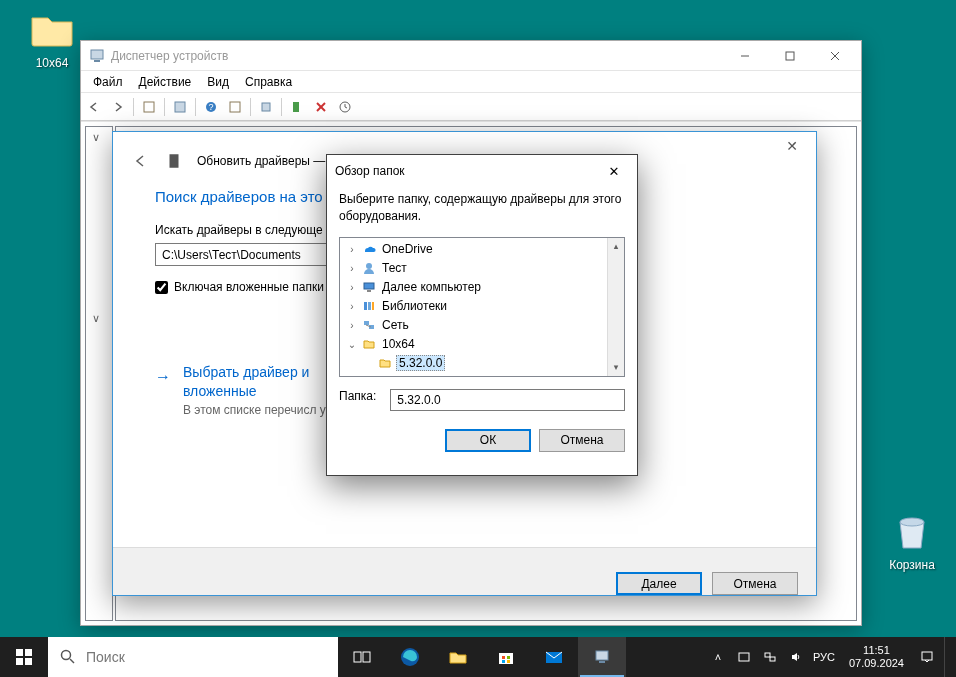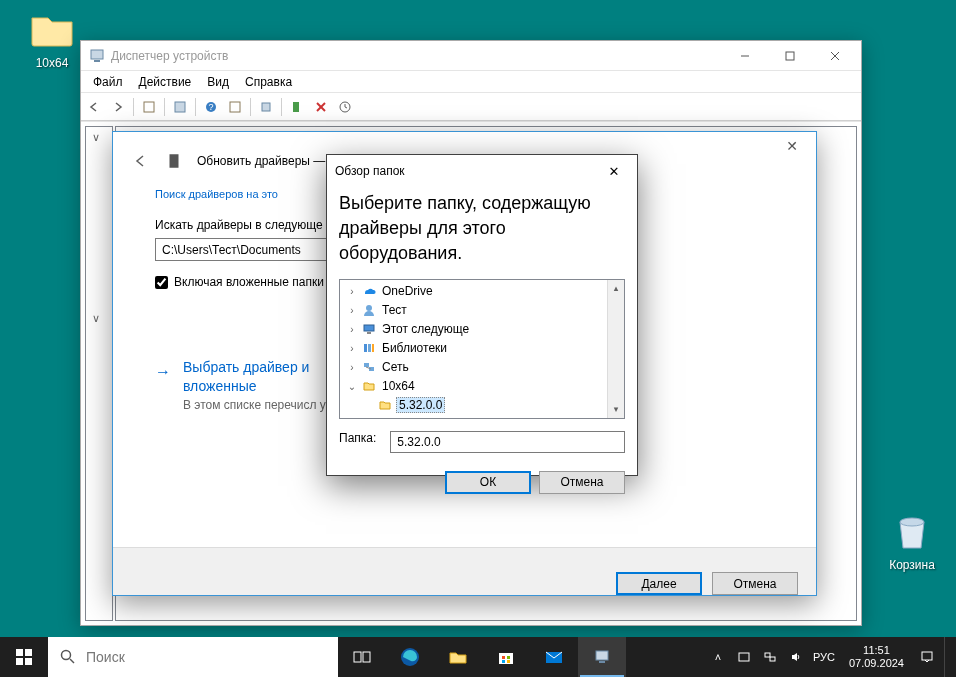--- a/index.html
+++ b/index.html
@@ -28,39 +28,39 @@
 .tree-chevron { font-size: 11px; color: #666; padding: 4px 6px; }
 
 
 .wizard { position: absolute; left: 112px; top: 131px; width: 705px; height: 465px; background: #fff; border: 1px solid #3a94d6; box-shadow: 0 8px 28px rgba(0,0,0,0.4); }
 .wizard-close { position: absolute; right: 6px; top: 3px; width: 36px; height: 22px; display: flex; align-items: center; justify-content: center; color: #555; font-size: 14px; }
 .wizard-header { padding: 18px 16px 10px; display: flex; align-items: center; gap: 14px; }
 .wizard-back { width: 22px; height: 22px; display: flex; align-items: center; justify-content: center; }
 .wizard-icon { width: 18px; height: 18px; }
 .wizard-title { font-size: 12px; }
 .wizard-body { padding: 6px 42px 0; }
-.wizard-heading { color: #0066cc; font-size: 11px; margin-bottom: 18px; }
+.wizard-heading { color: #0066cc; font-size: 15px; margin-bottom: 18px; }
 .wizard-label { font-size: 12px; margin-bottom: 6px; }
 .wizard-input { width: 480px; height: 23px; border: 1px solid #7a7a7a; padding: 2px 6px; font-size: 12px; margin-bottom: 14px; }
 .wizard-check { display: flex; align-items: center; gap: 6px; font-size: 12px; }
 .wizard-check input { width: 13px; height: 13px; accent-color: #000; }
 .wizard-link { display: flex; gap: 12px; margin-top: 70px; cursor: pointer; }
 .wizard-link .arrow { color: #0066cc; font-size: 16px; margin-top: 2px; }
 .wizard-link-title { color: #0066cc; font-size: 14px; margin-bottom: 3px; }
 .wizard-link-desc { color: #666; font-size: 12px; max-width: 440px; line-height: 1.35; }
 .wizard-footer { position: absolute; bottom: 0; left: 0; right: 0; height: 48px; background: #f0f0f0; border-top: 1px solid #dcdcdc; display: flex; align-items: flex-end; justify-content: flex-end; gap: 10px; padding: 0 18px; }
 .win-button { min-width: 86px; height: 23px; background: #e1e1e1; border: 1px solid #999; font-size: 12px; padding: 0 12px; cursor: pointer; }
 .win-button.primary { border: 2px solid #0078d7; }
 
 
 .browse { position: absolute; left: 326px; top: 154px; width: 312px; height: 322px; background: #fff; border: 1px solid #404040; box-shadow: 0 10px 32px rgba(0,0,0,0.5); }
 .browse-titlebar { height: 30px; display: flex; align-items: center; padding: 16px 8px; }
 .browse-titlebar span { flex: 1; font-size: 12px; }
 .browse-close { width: 30px; height: 24px; display: flex; align-items: center; justify-content: center; font-size: 13px; }
-.browse-desc { padding: 4px 12px 8px; font-size: 18px; line-height: 1.4; }
+.browse-desc { padding: 4px 12px 8px; font-size: 12px; line-height: 1.4; }
 .browse-tree { margin: 4px 12px; border: 1px solid #828790; height: 140px; overflow: hidden; position: relative; background: #fff; }
 .browse-tree-inner { font-size: 12px; padding: 2px 0; }
 .tree-row { display: flex; align-items: center; height: 19px; padding-left: 6px; white-space: nowrap; }
 .tree-row .exp { width: 12px; text-align: center; color: #666; font-size: 10px; }
 .tree-row .ic { width: 16px; height: 16px; margin: 0 3px; display: flex; align-items: center; justify-content: center; }
 .tree-row.selected span.lbl { background: #cce8ff; border: 1px dotted #888; padding: 0 2px; }
 .tree-row .lbl { padding: 0 2px; }
 .tree-scroll { position: absolute; right: 0; top: 0; bottom: 0; width: 17px; background: #f0f0f0; border-left: 1px solid #dcdcdc; display: flex; flex-direction: column; justify-content: space-between; align-items: center; }
 .tree-scroll .sb { height: 17px; width: 17px; display: flex; align-items: center; justify-content: center; color: #606060; font-size: 9px; }
 .browse-folder-row { display: flex; align-items: flex-start; gap: 14px; padding: 8px 12px 0; }
@@ -263,21 +263,21 @@
         <span class="lbl">Тест</span>
       </div>
       <div class="tree-row">
         <span class="exp">›</span>
         <span class="ic">
             <svg width="14" height="14">
               <rect x="2" y="3" width="10" height="6" fill="#4a90d9" stroke="#2c5f94"></rect>
               <rect x="5" y="10" width="4" height="2" fill="#888"></rect>
             </svg>
           </span>
-        <span class="lbl">Этот следующе</span>
+        <span class="lbl">Далее компьютер</span>
       </div>
       <div class="tree-row">
         <span class="exp">›</span>
         <span class="ic">
             <svg width="14" height="14">
               <rect x="2" y="3" width="3" height="8" fill="#4a90d9"></rect>
               <rect x="6" y="3" width="3" height="8" fill="#6fa8dc"></rect>
               <rect x="10" y="3" width="2" height="8" fill="#ffa726"></rect>
             </svg>
           </span>

